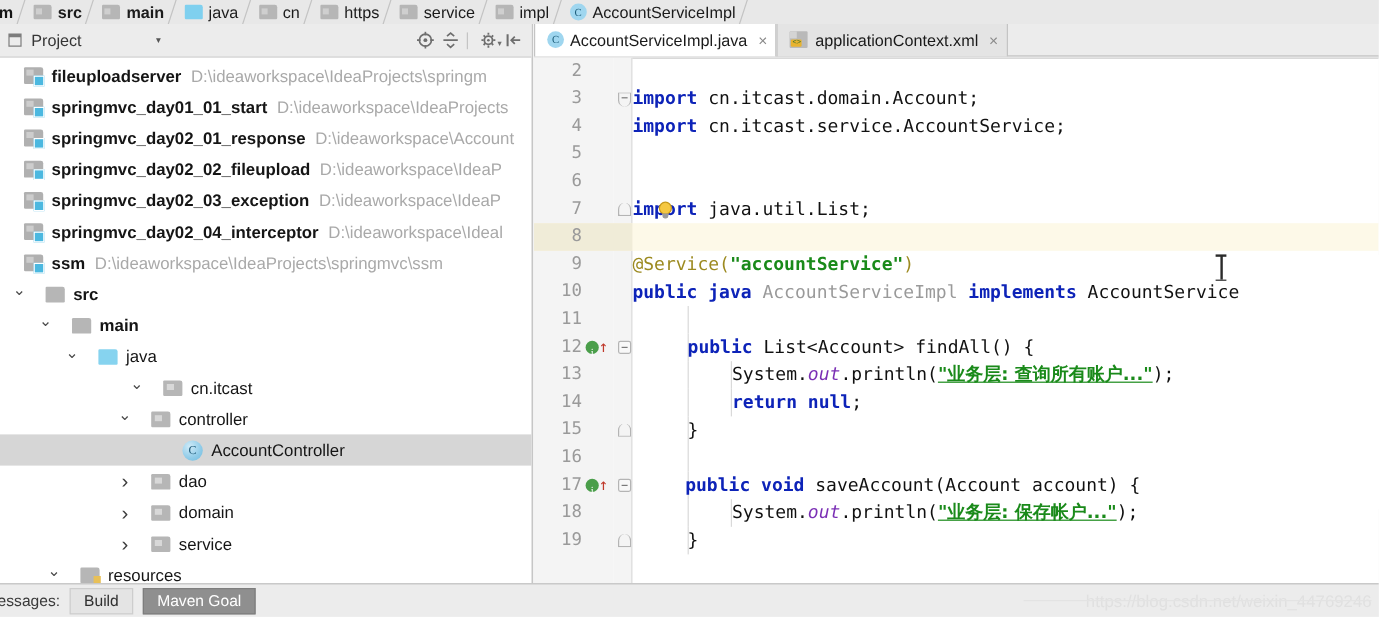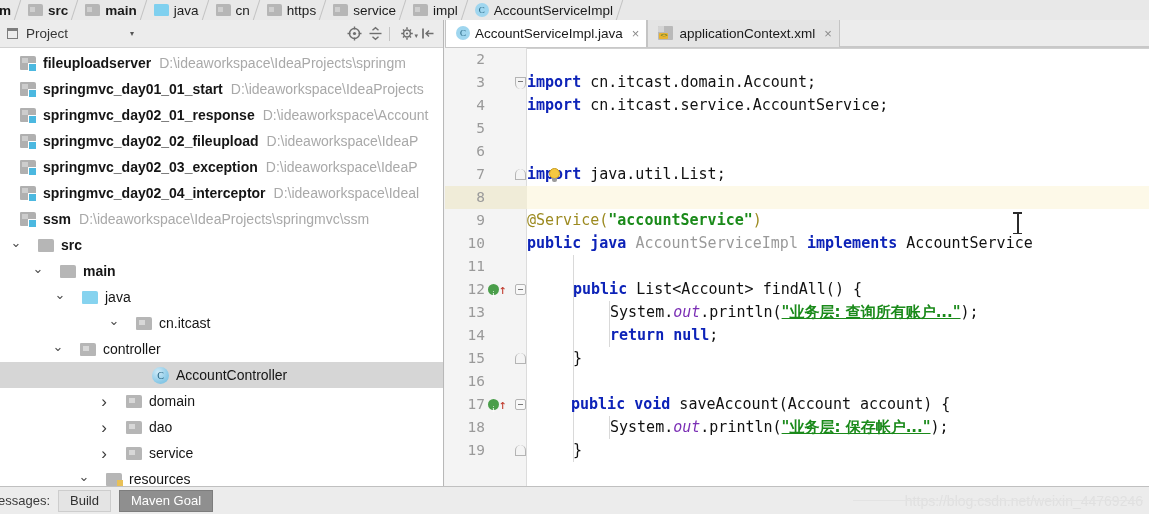--- a/index.html
+++ b/index.html
@@ -506,50 +506,50 @@
         <span class="fold-icon blue" style="margin-left:14px;"></span>
         <span class="tname plain">java</span>
       </div>
 
       <div class="trow" style="padding-left:106px;">
         <span class="arr down"></span>
         <span class="fold-icon pkg" style="margin-left:14px;"></span>
         <span class="tname plain">cn.itcast</span>
       </div>
 
-      <div class="trow" style="padding-left:50px;">
+      <div class="trow" style="padding-left:96px;">
         <span class="arr down"></span>
         <span class="fold-icon pkg" style="margin-left:14px;"></span>
         <span class="tname plain">controller</span>
       </div>
 
       <div class="trow sel" style="padding-left:152px;">
         <span class="cls-icon">C</span>
         <span class="tname plain">AccountController</span>
+      </div>
+
+      <div class="trow" style="padding-left:96px;">
+        <span class="arr right"></span>
+        <span class="fold-icon pkg" style="margin-left:14px;"></span>
+        <span class="tname plain">dao</span>
       </div>
 
       <div class="trow" style="padding-left:96px;">
         <span class="arr right"></span>
         <span class="fold-icon pkg" style="margin-left:14px;"></span>
         <span class="tname plain">domain</span>
       </div>
 
       <div class="trow" style="padding-left:96px;">
         <span class="arr right"></span>
         <span class="fold-icon pkg" style="margin-left:14px;"></span>
-        <span class="tname plain">dao</span>
-      </div>
-
-      <div class="trow" style="padding-left:96px;">
-        <span class="arr right"></span>
-        <span class="fold-icon pkg" style="margin-left:14px;"></span>
         <span class="tname plain">service</span>
       </div>
 
-      <div class="trow" style="padding-left:76px;">
+      <div class="trow" style="padding-left:37px;">
         <span class="arr down"></span>
         <span class="fold-icon res" style="margin-left:14px;"></span>
         <span class="tname plain">resources</span>
       </div>
     </div>
   </div>
 
   <div class="editor-area">
     <div class="tabbar">
       <div class="etab">

